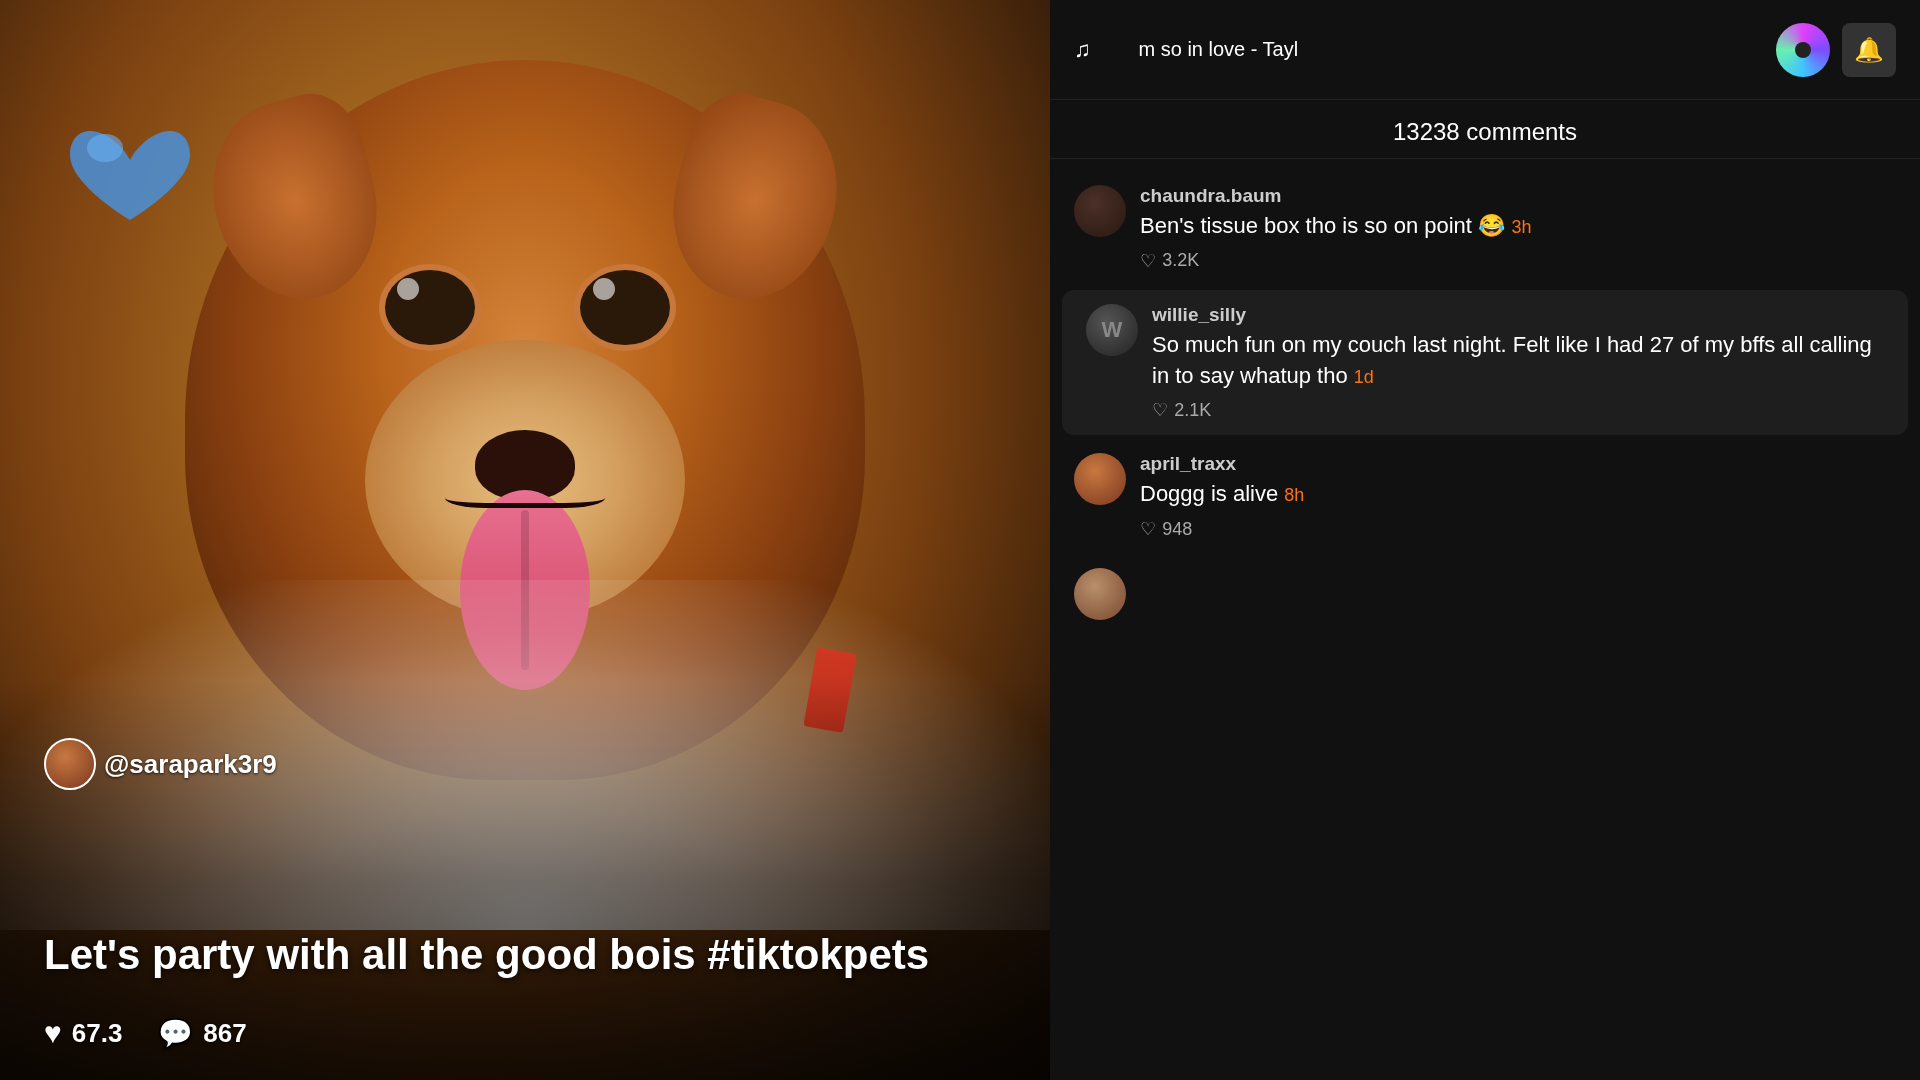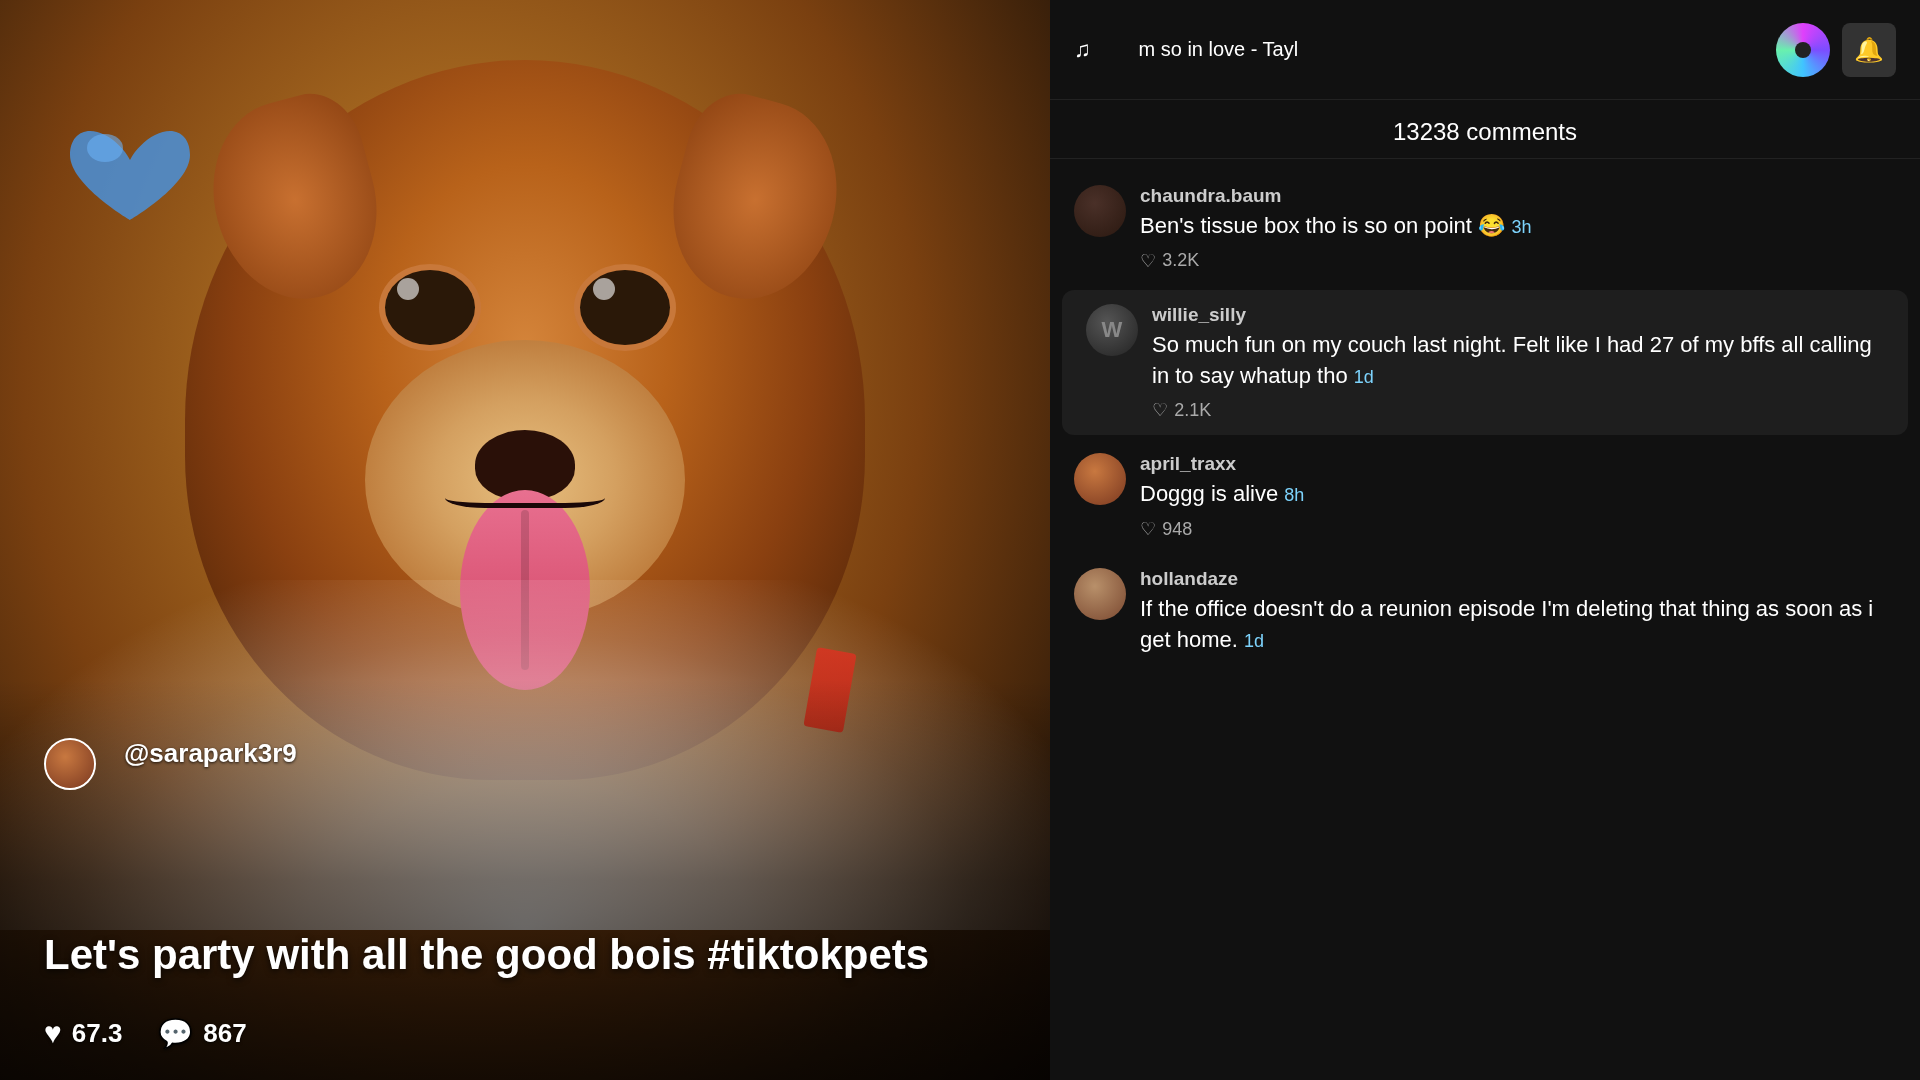--- a/index.html
+++ b/index.html
@@ -53,21 +53,22 @@
       height: 400px;
       background: linear-gradient(to bottom, transparent 0%, rgba(0,0,0,0.5) 50%, rgba(0,0,0,0.75) 100%);
     }
 
     
     .username-area {
       position: absolute;
       bottom: 290px;
       left: 44px;
       display: flex;
-      gap: 28px;
+      align-items: center;
+      gap: 8px;
     }
     .avatar {
       width: 52px;
       height: 52px;
       border-radius: 50%;
       border: 2px solid #fff;
       background: radial-gradient(circle at 40% 35%, #d4956a, #8b4a2a);
       overflow: hidden;
       flex-shrink: 0;
     }
@@ -267,21 +268,21 @@
       font-weight: 600;
       margin-bottom: 4px;
     }
     .comment-text {
       color: #fff;
       font-size: 22px;
       line-height: 1.4;
       margin-bottom: 8px;
     }
     .comment-time {
-      color: #7dd3fc;
+      color: #f97316;
       font-size: 18px;
       text-align: right;
     }
     .comment-likes {
       display: flex;
       align-items: center;
       gap: 6px;
       color: #aaa;
       font-size: 18px;
       margin-top: 6px;
@@ -405,20 +406,16 @@
         <div class="comment-text">Doggg is alive <span class="comment-time">8h</span></div>
         <div class="comment-likes">
           <span class="like-heart">♡</span>
           <span>948</span>
         </div>
       </div>
     </div>
 
     <div class="comment-item">
       <div class="commenter-avatar avatar-holland"></div>
-      <div class="comment-content">
-        <div class="commenter-name">hollandaze</div>
-        <div class="comment-text">If the office doesn't do a reunion episode I'm deleting that thing as soon as i get home. <span class="comment-time">1d</span></div>
-      </div>
     </div>
 
   </div>
 </div>
 
 </body></html>

